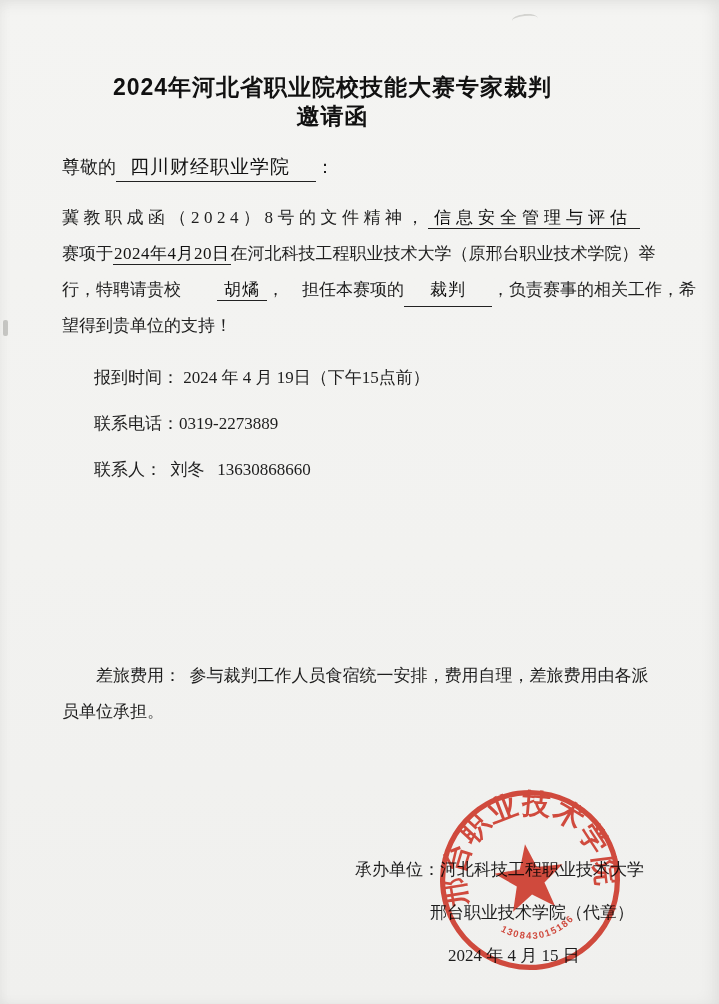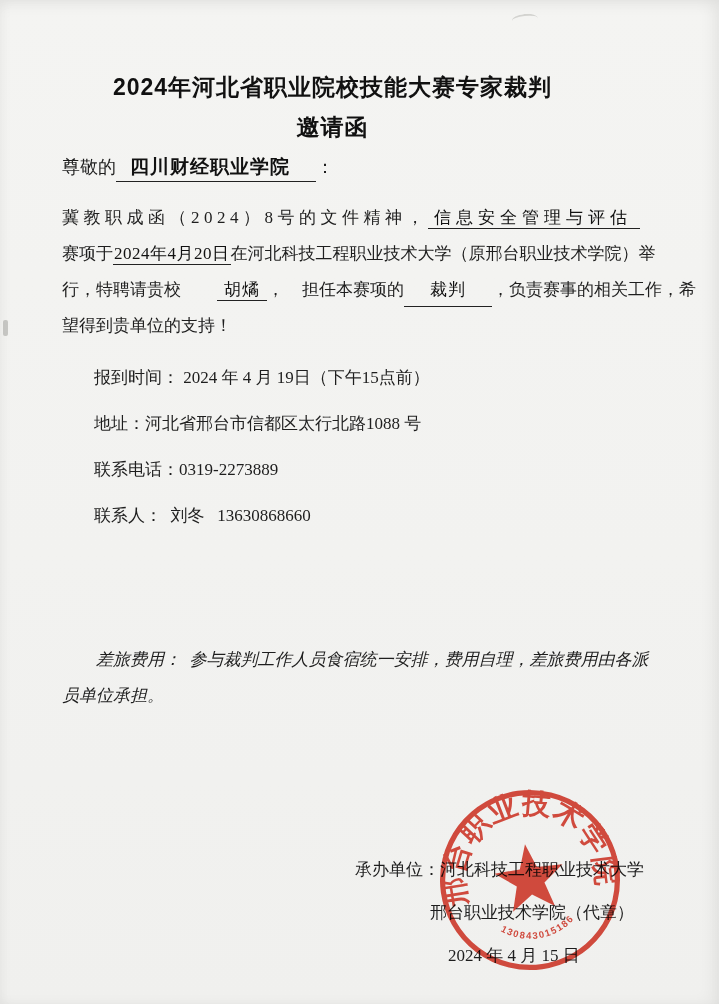--- a/index.html
+++ b/index.html
@@ -14,51 +14,51 @@
     background:linear-gradient(180deg,#f4f4f2 0%,#f2f2f0 55%,#f0f0ee 100%);
     box-shadow:inset -8px 0 14px rgba(0,0,0,0.045), inset 0 8px 12px rgba(0,0,0,0.03), inset 6px 0 10px rgba(0,0,0,0.02);
     color:#222;
   }
   .doc-title{
     position:absolute;left:0;width:665px;text-align:center;
     font-family:"Liberation Sans","DejaVu Sans",sans-serif;
     font-weight:700;font-size:23px;letter-spacing:1px;color:#111;
   }
   .title1{top:72px;}
-  .title2{top:112px;}
+  .title2{top:101px;}
   .salutation{
     position:absolute;left:62px;top:154px;font-size:18px;white-space:pre;color:#1e1e1e;
   }
   .salutation .blank{
     display:inline-block;
     border-bottom:1.6px solid #222;
     padding:0 26px 1px 14px;
   }
   .salutation .name{
-    font-weight:700;font-size:19px;letter-spacing:1px;color:#111;
+    font-weight:400;font-size:19px;letter-spacing:1px;color:#111;
   }
   .para{
     position:absolute;left:62px;width:600px;font-size:17px;line-height:36px;color:#1e1e1e;
   }
   .para1{top:200px;}
   .pline{white-space:pre;height:36px;}
   .indent{padding-left:34px;}
   .sp1{letter-spacing:4.5px;}
   .hl{
     font-weight:400;color:#111;
     border-bottom:1.6px solid #222;
   }
   .hl-wide{letter-spacing:5px;padding:0 8px 1px 6px;}
   .hl-date{letter-spacing:0.5px;padding:0 1px 1px 1px;}
   .hl-name{padding:0 7px 1px 7px;letter-spacing:1px;margin-left:36px;}
   .hl-role{padding:0 26px 7px 26px;letter-spacing:1px;}
   .gap-md{display:inline-block;width:18px;}
   .details{position:absolute;left:94px;top:368px;font-size:17px;color:#1e1e1e;}
   .details .row{white-space:pre;line-height:20px;margin-bottom:26px;}
-  .travel{top:642px;font-style:italic;}
+  .travel{top:658px;}
   .signature{position:absolute;font-size:17px;color:#1e1e1e;white-space:pre;}
   .sig1{left:355px;top:858px;}
   .sig2{left:430px;top:901px;}
   .sig-date{left:448px;top:944px;}
   .seal{
     position:absolute;left:435px;top:785px;width:190px;height:190px;
     transform:rotate(-8deg);
     mix-blend-mode:multiply;opacity:0.9;
     pointer-events:none;
   }
@@ -90,21 +90,20 @@
 
   <div class="para para1">
     <div class="pline"><span class="sp1">冀教职成函（2024）8号的文件精神，</span><span class="hl hl-wide">信息安全管理与评估</span></div>
     <div class="pline"><span>赛项于</span><span class="hl hl-date">2024年4月20日</span><span>在河北科技工程职业技术大学（原邢台职业技术学院）举</span></div>
     <div class="pline"><span>行，特聘请贵校</span><span class="hl hl-name">胡燏</span><span>，</span><span class="gap-md"></span><span>担任本赛项的</span><span class="hl hl-role">裁判</span><span>，负责赛事的相关工作，希</span></div>
     <div class="pline">望得到贵单位的支持！</div>
   </div>
 
   <div class="details">
     <div class="row"><span>报到时间：</span><span> 2024 年 4 月 19日（下午15点前）</span></div>
-    <div class="row"><span>地址：</span><span>河北省邢台市信都区太行北路1088 号</span></div>
     <div class="row"><span>联系电话：</span><span>0319-2273889</span></div>
     <div class="row"><span>联系人：</span><span>  刘冬   13630868660</span></div>
   </div>
 
   <div class="para travel">
     <div class="pline indent">差旅费用：  参与裁判工作人员食宿统一安排，费用自理，差旅费用由各派</div>
     <div class="pline">员单位承担。</div>
   </div>
 
   <div class="signature sig1"><span>承办单位：</span><span>河北科技工程职业技术大学</span></div>

